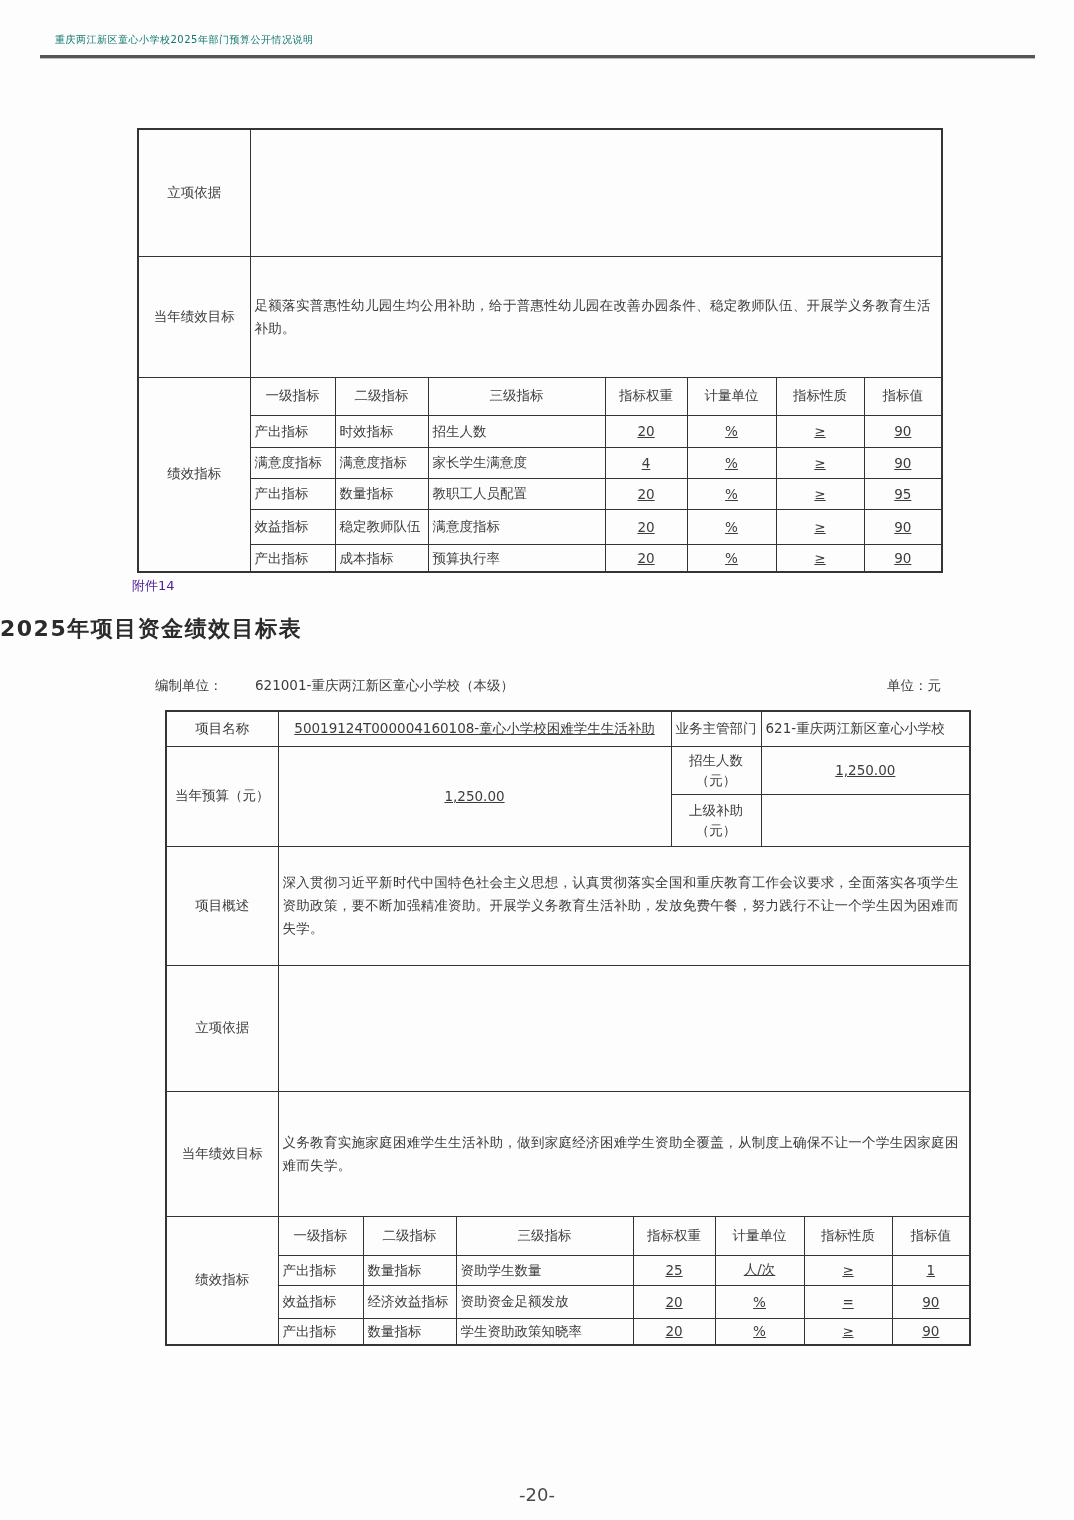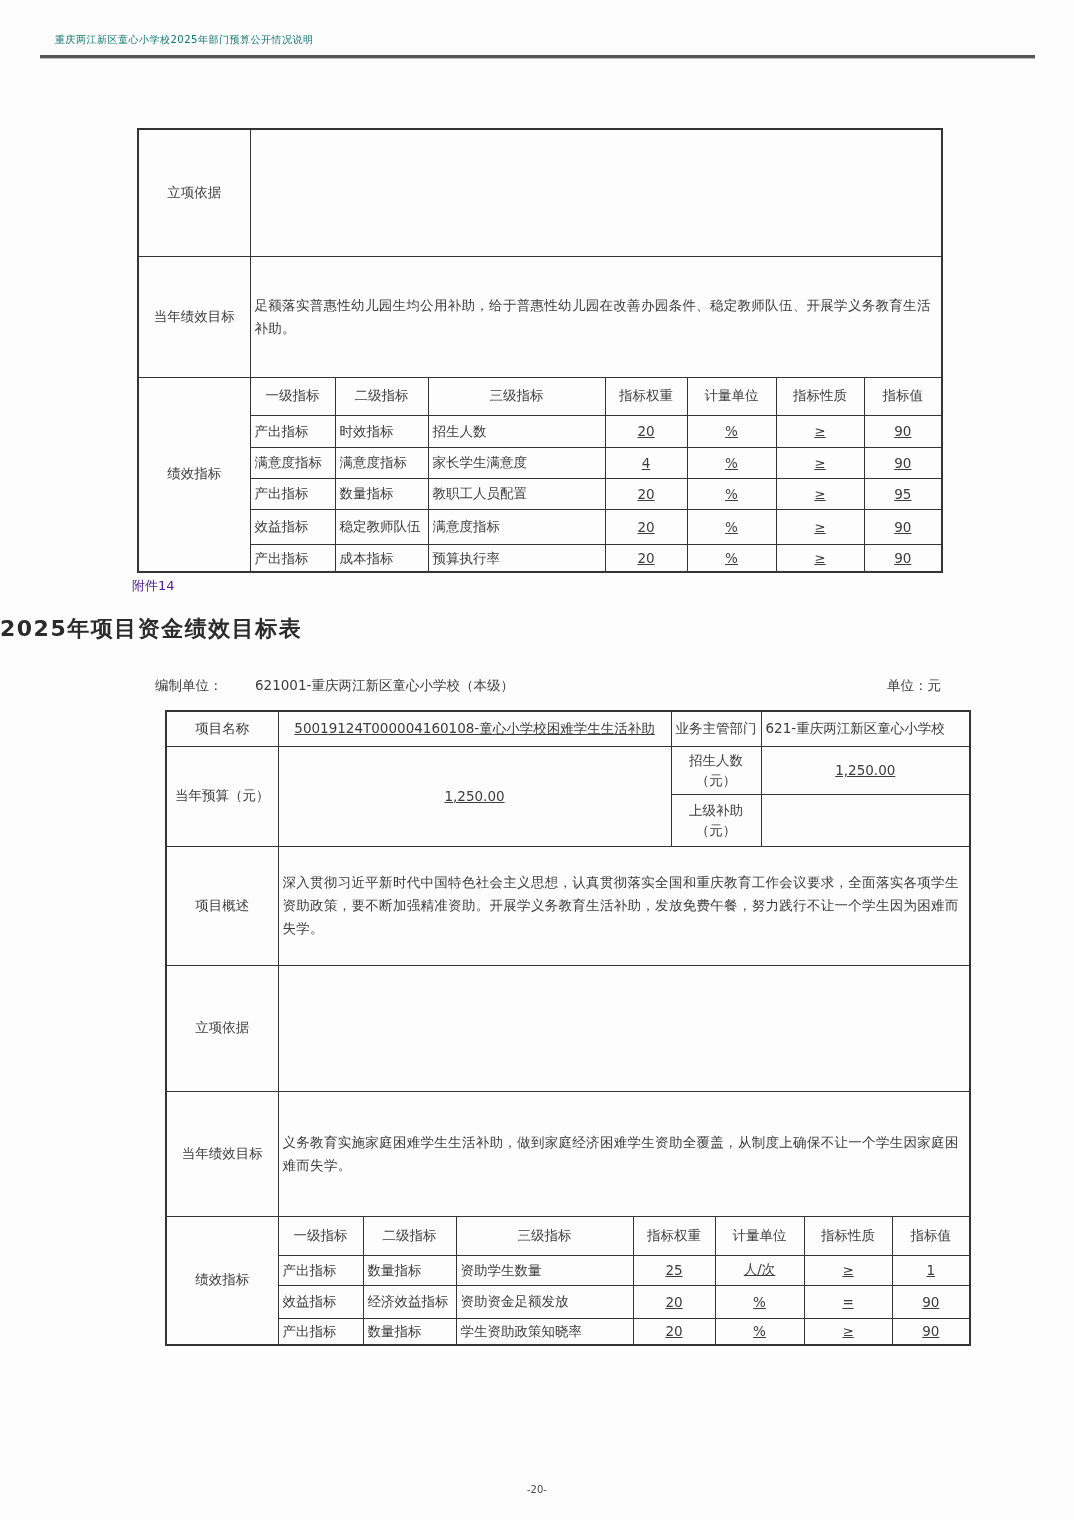--- a/index.html
+++ b/index.html
@@ -54,21 +54,21 @@
   }
   .prep-line{
     position:absolute;left:137px;top:677px;width:804px;height:20px;
     font-size:13.5px;color:#3d3d3d;
   }
   .prep-label{position:absolute;left:18px;top:0;}
   .prep-value{position:absolute;left:118px;top:0;}
   .unit-note{position:absolute;right:0;top:0;}
   .page-footer{
     position:absolute;left:0;top:1484px;width:1074px;
-    text-align:center;font-size:10px;color:#4a4a4a;
+    text-align:center;font-size:18px;color:#4a4a4a;
   }
 </style>
 </head>
 <body>
 
 <div class="page">
 
   <div class="doc-header">重庆两江新区童心小学校2025年部门预算公开情况说明</div>
   <div class="header-rule"></div>
 

